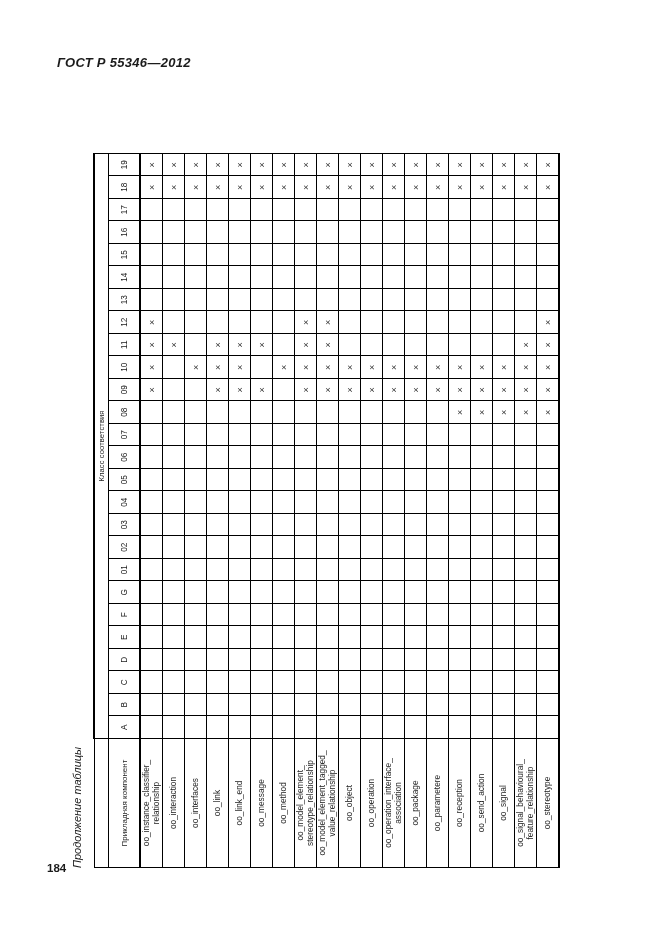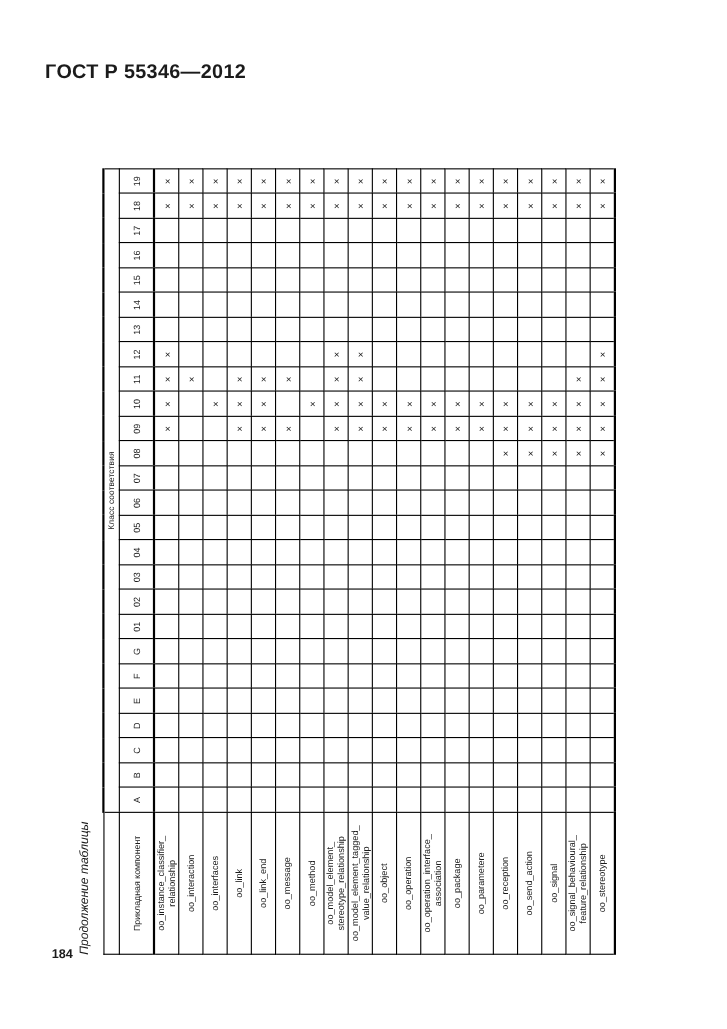--- a/index.html
+++ b/index.html
@@ -12,26 +12,27 @@
     height: 935px;
     position: relative;
     font-family: "Liberation Sans", sans-serif;
     color: #1b1b1b;
     overflow: hidden;
   }
 
   
   .page-header {
     position: absolute;
-    left: 41px;
+    left: 57px;
     top: 55px;
-    font-size: 18px;
+    font-size: 13px;
     font-weight: bold;
     letter-spacing: 0.3px;
     white-space: nowrap;
+    font-style: italic;
   }
 
   .page-number {
     position: absolute;
     left: 47px;
     top: 862px;
     font-size: 11.5px;
     font-weight: bold;
   }
 

